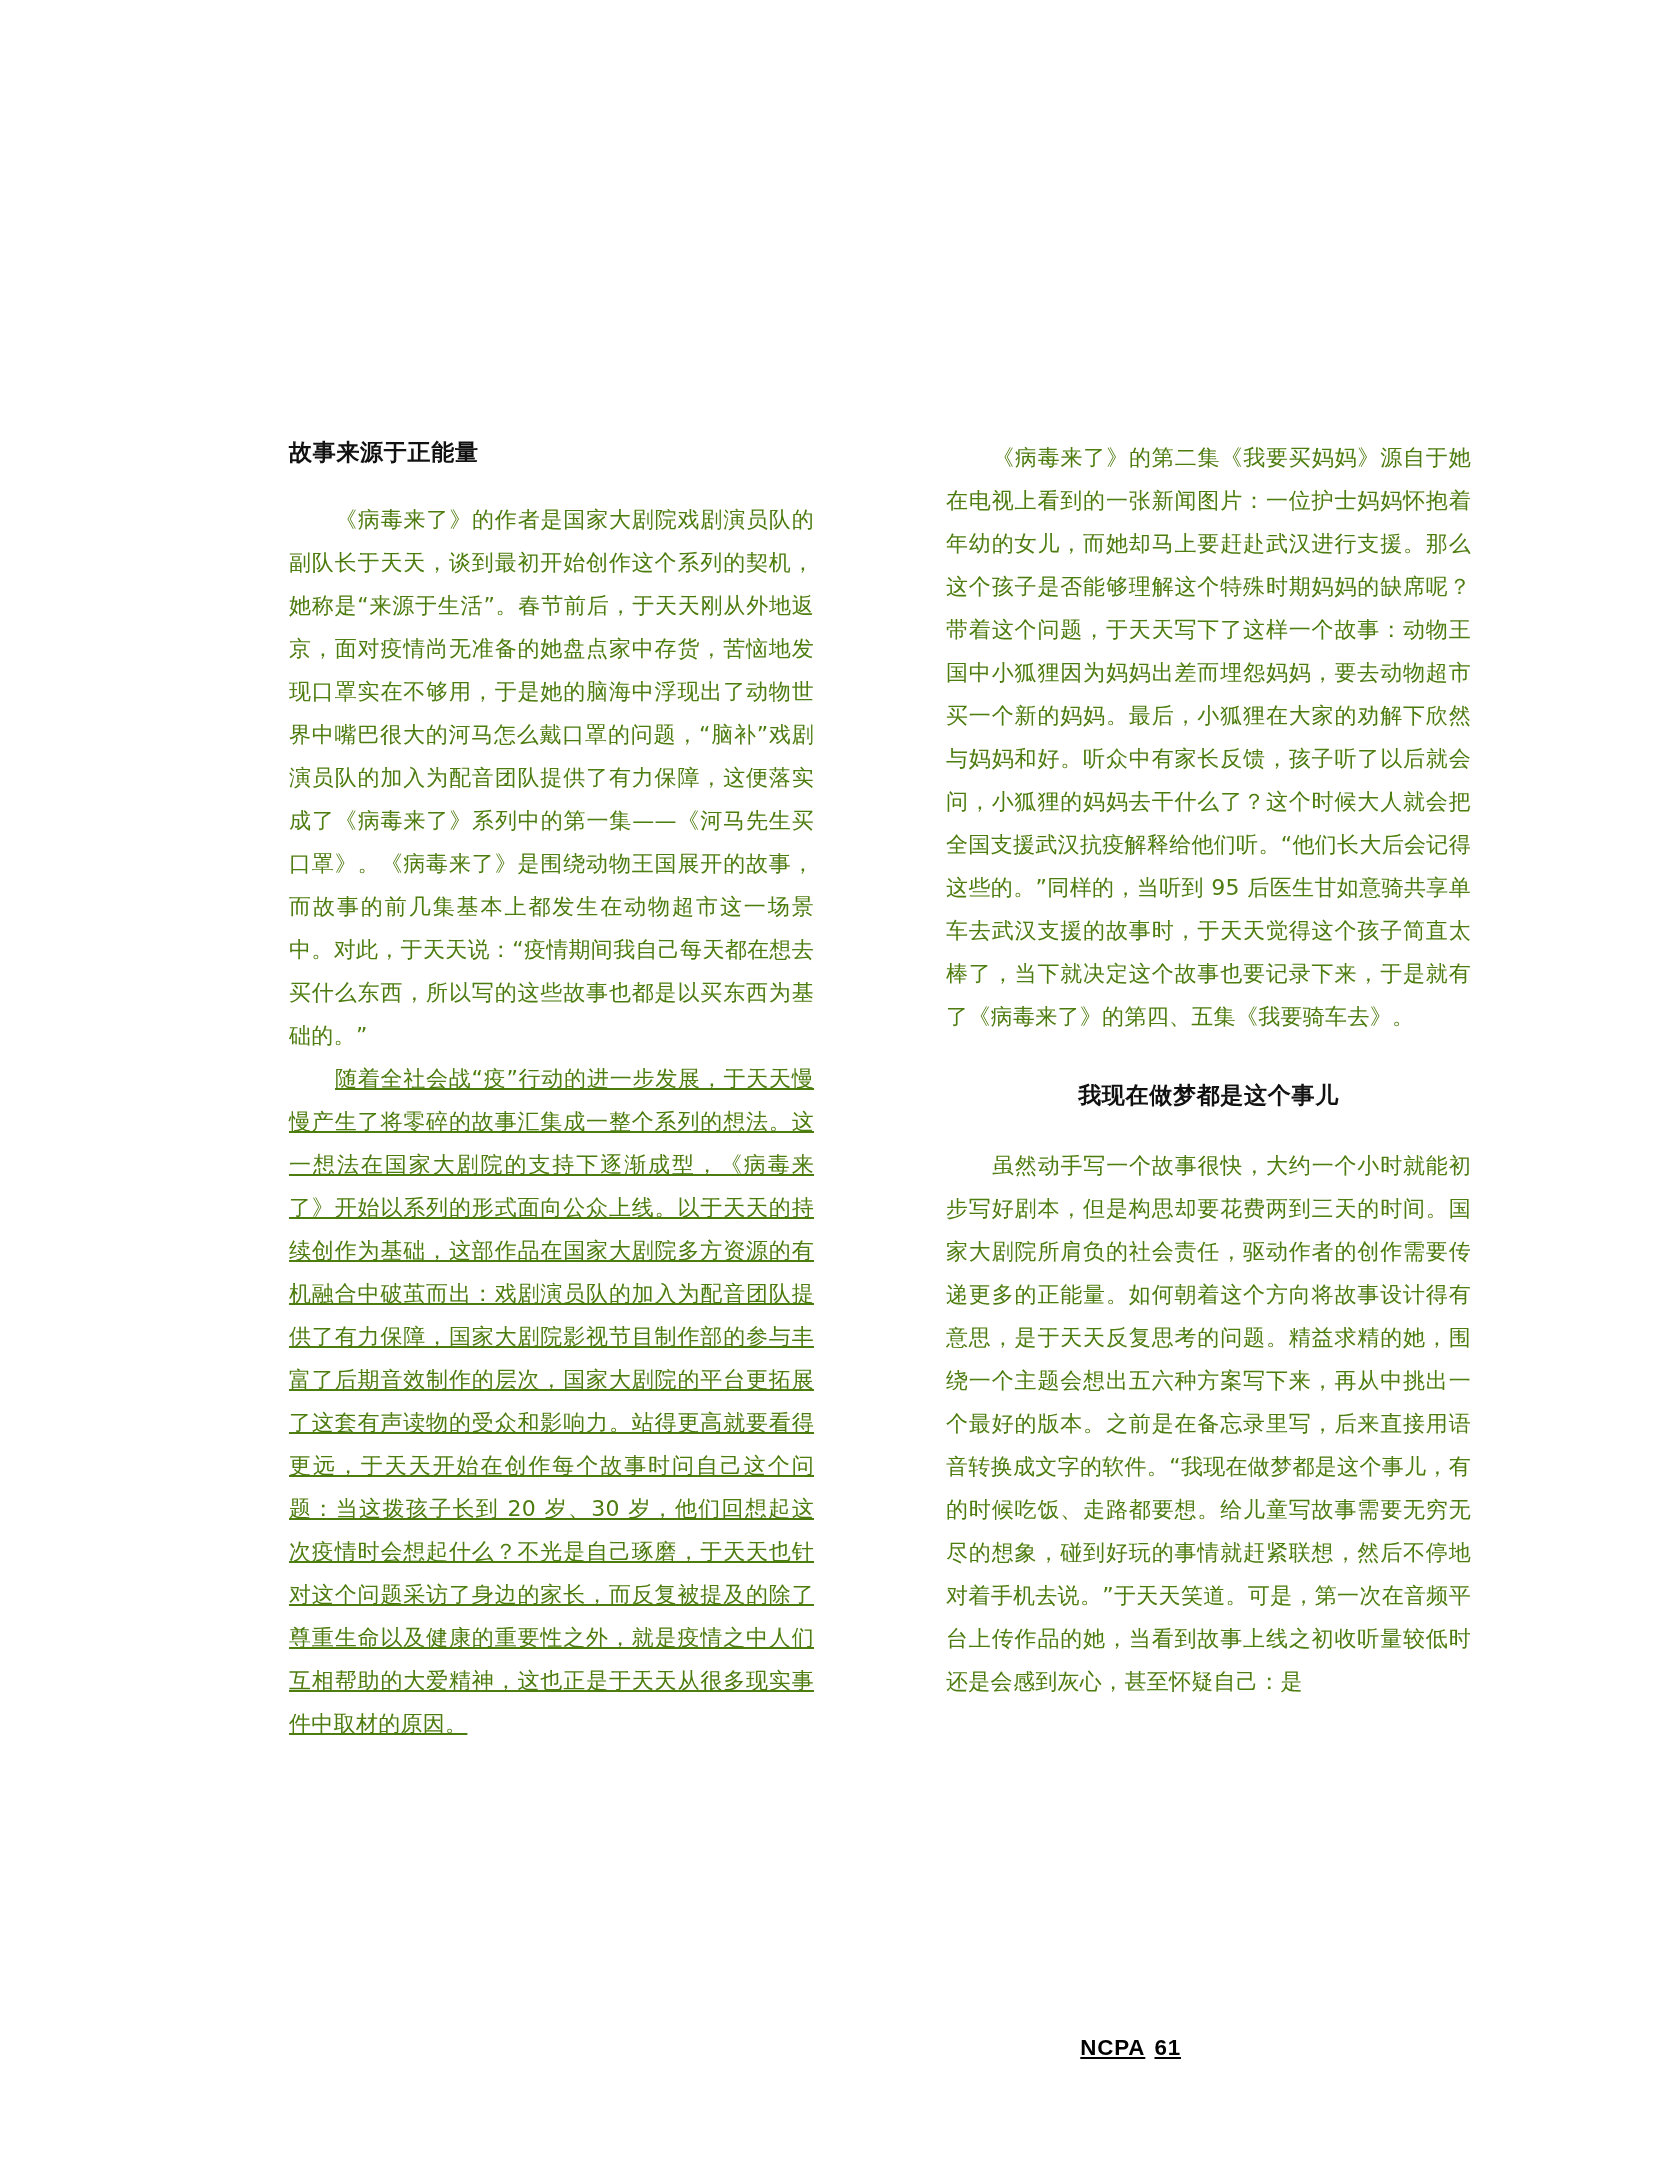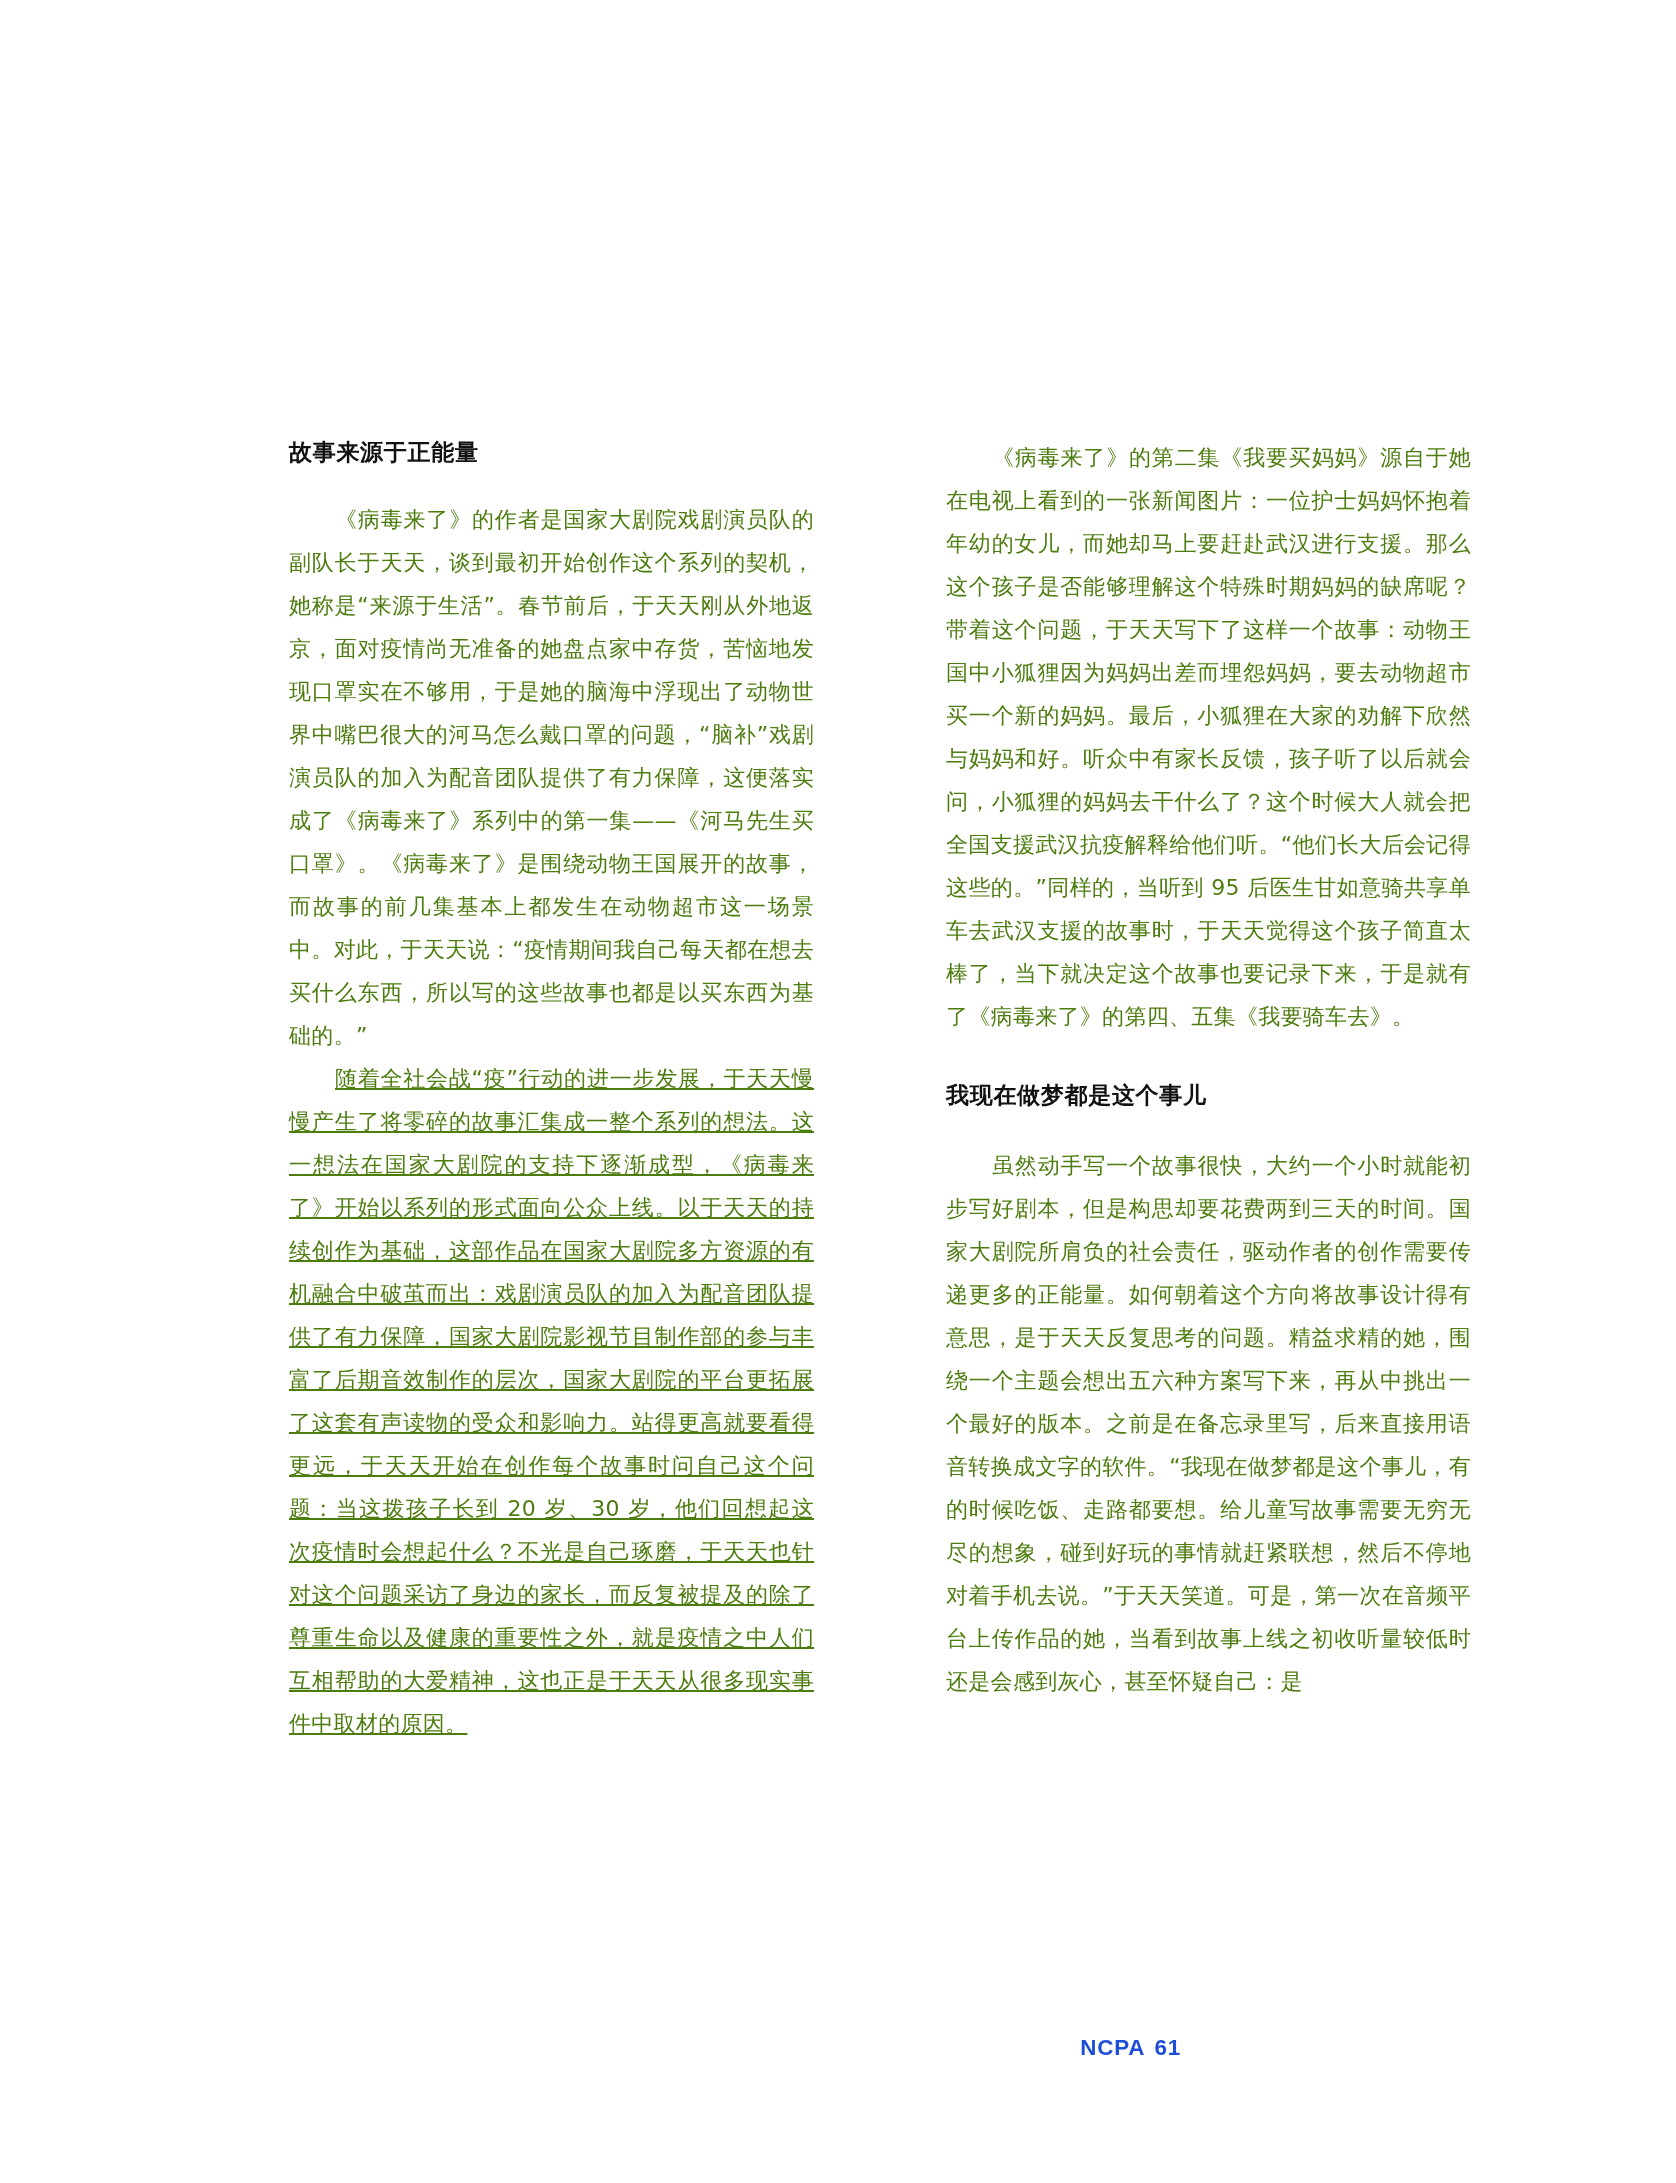--- a/index.html
+++ b/index.html
@@ -37,20 +37,21 @@
     font-size: 23px;
     font-weight: bold;
     line-height: 1.4;
     margin: 0 0 30px 0;
     letter-spacing: 0.7px;
     color: #111111;
   }
   h2.section-title.second {
     margin-top: 41px;
     margin-bottom: 33px;
+    text-align: center;
   }
   p.body-par {
     font-size: 22px;
     line-height: 43px;
     margin: 0;
     text-align: justify;
     text-justify: inter-character;
     text-indent: 46px;
     letter-spacing: 0.3px;
     color: #4d7c0f;
@@ -59,22 +60,23 @@
     margin-top: 0;
     text-decoration: underline;
   }
   .footer {
     position: absolute;
     right: 207px;
     bottom: 122px;
     font-size: 22.4px;
     letter-spacing: 0.8px;
     font-weight: 600;
-    color: #1d4ed8;
+    color: #000000;
     font-family: "Liberation Sans", sans-serif;
+    text-decoration: underline;
   }
   .footer .pageno {
     margin-left: 9.2px;
     font-weight: 700;
   }
 </style>
 </head>
 <body>
 
 <div class="page">

